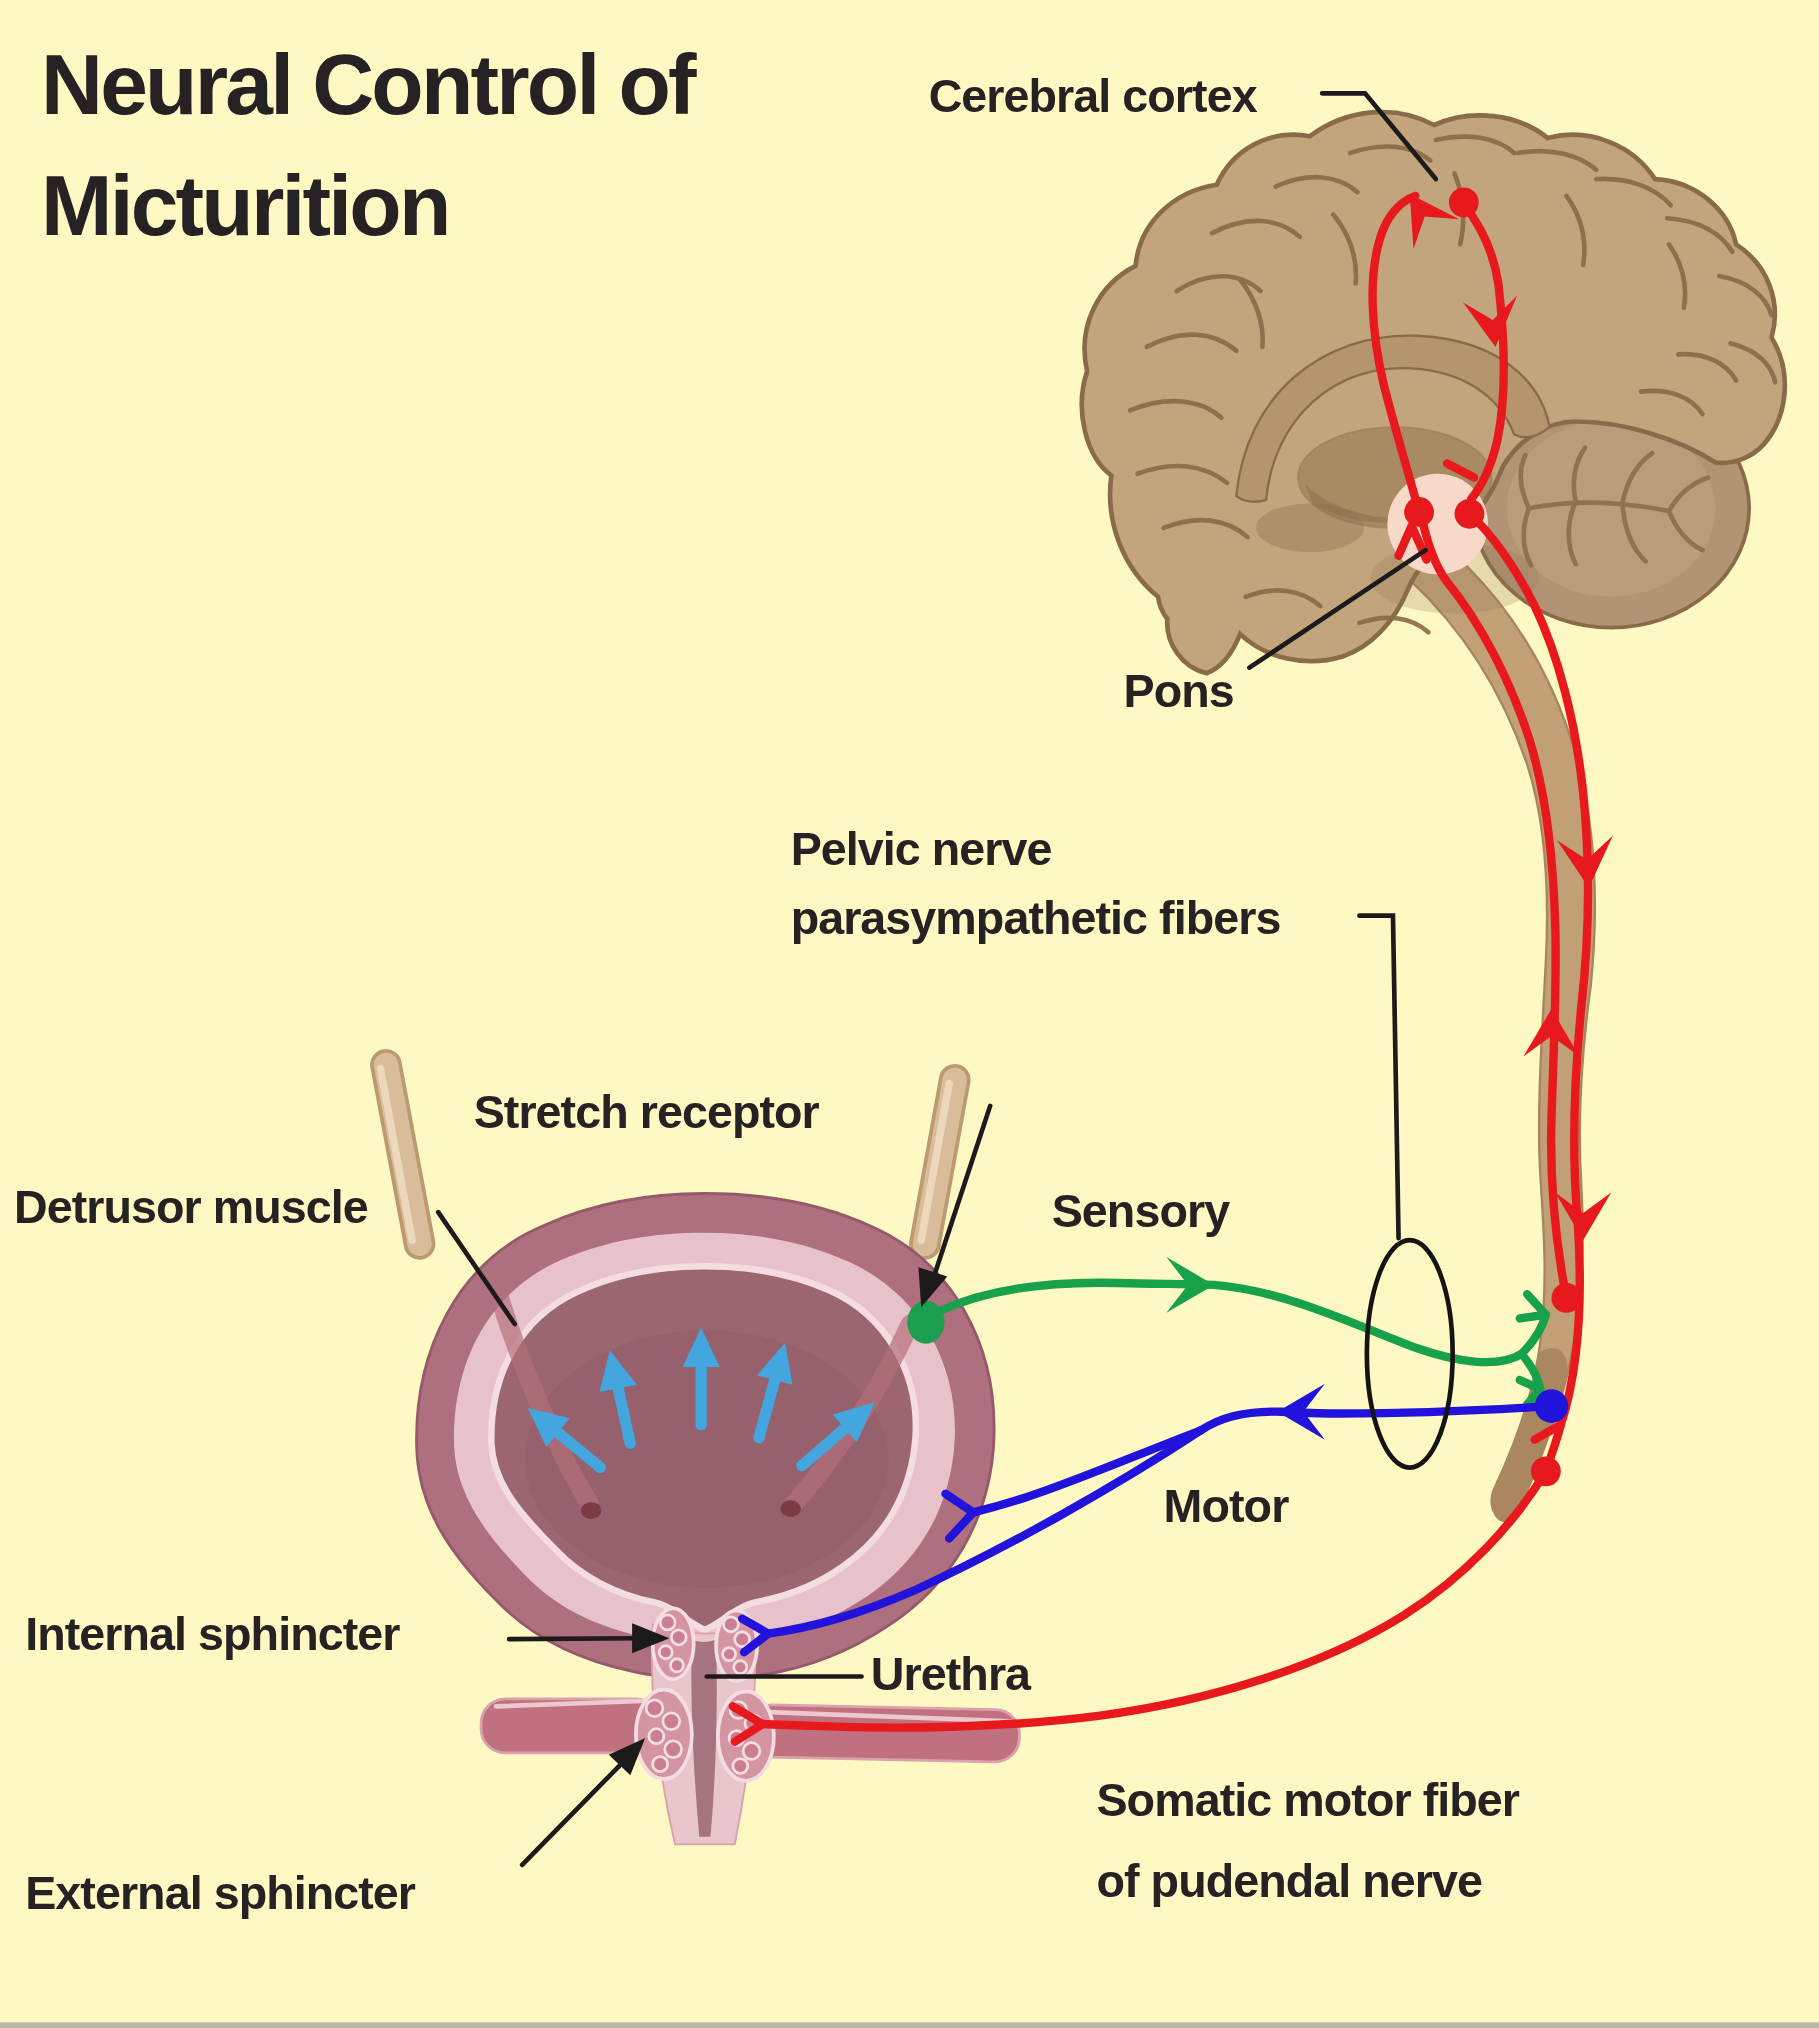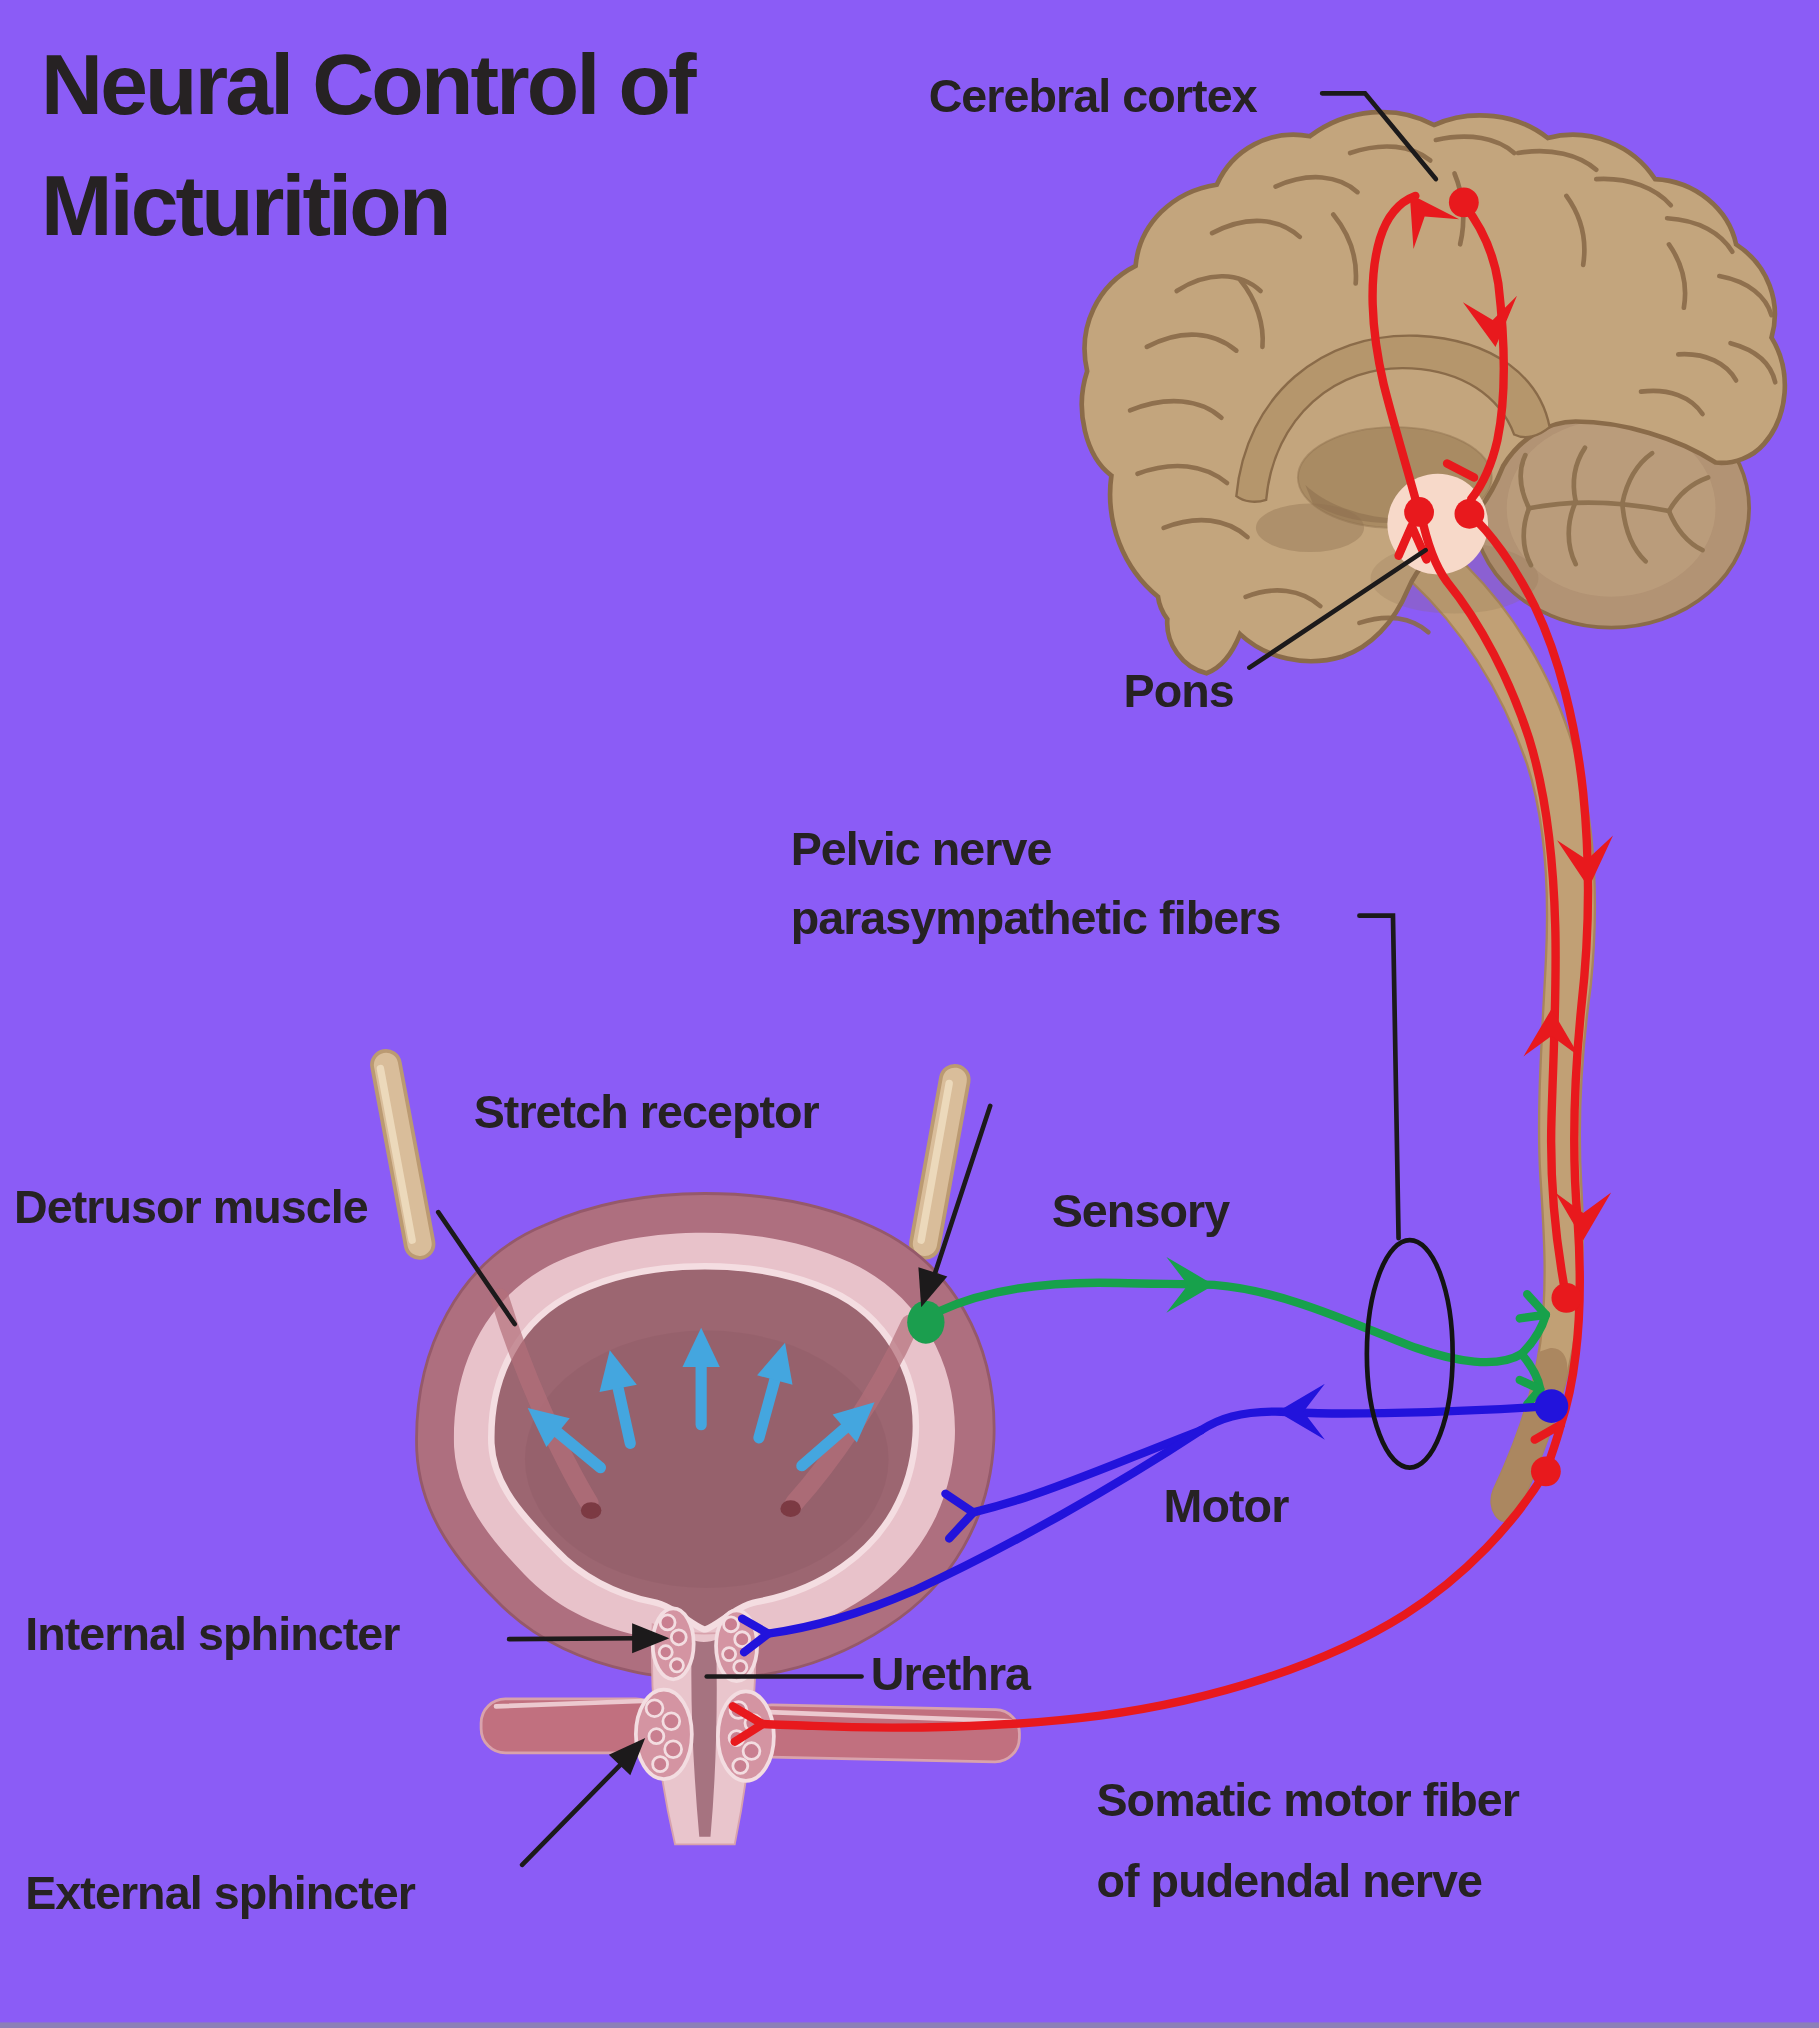--- a/index.html
+++ b/index.html
@@ -1,16 +1,16 @@
 <!DOCTYPE html>
 <html style="font-size:15px"><head>
 <meta charset="utf-8">
 <style>
   html,body{margin:0;padding:0;background:#e8e8e8;}
-  .stage{position:relative;width:1820px;height:2029px;background:#8b5cf6;overflow:hidden;}
+  .stage{position:relative;width:1820px;height:2029px;background:#fef9c3;overflow:hidden;}
   svg{position:absolute;left:0;top:0;}
   text{font-family:"Liberation Sans", sans-serif;fill:#262223;}
   .title-line{font-size:92px;font-weight:700;letter-spacing:-3px;}
   .lbl{font-size:50px;font-weight:700;letter-spacing:-1px;}
 </style>
 </head>
 <body>
 
 <div class="stage">
 <svg width="1820" height="2029" viewBox="0 0 1952 2176">

